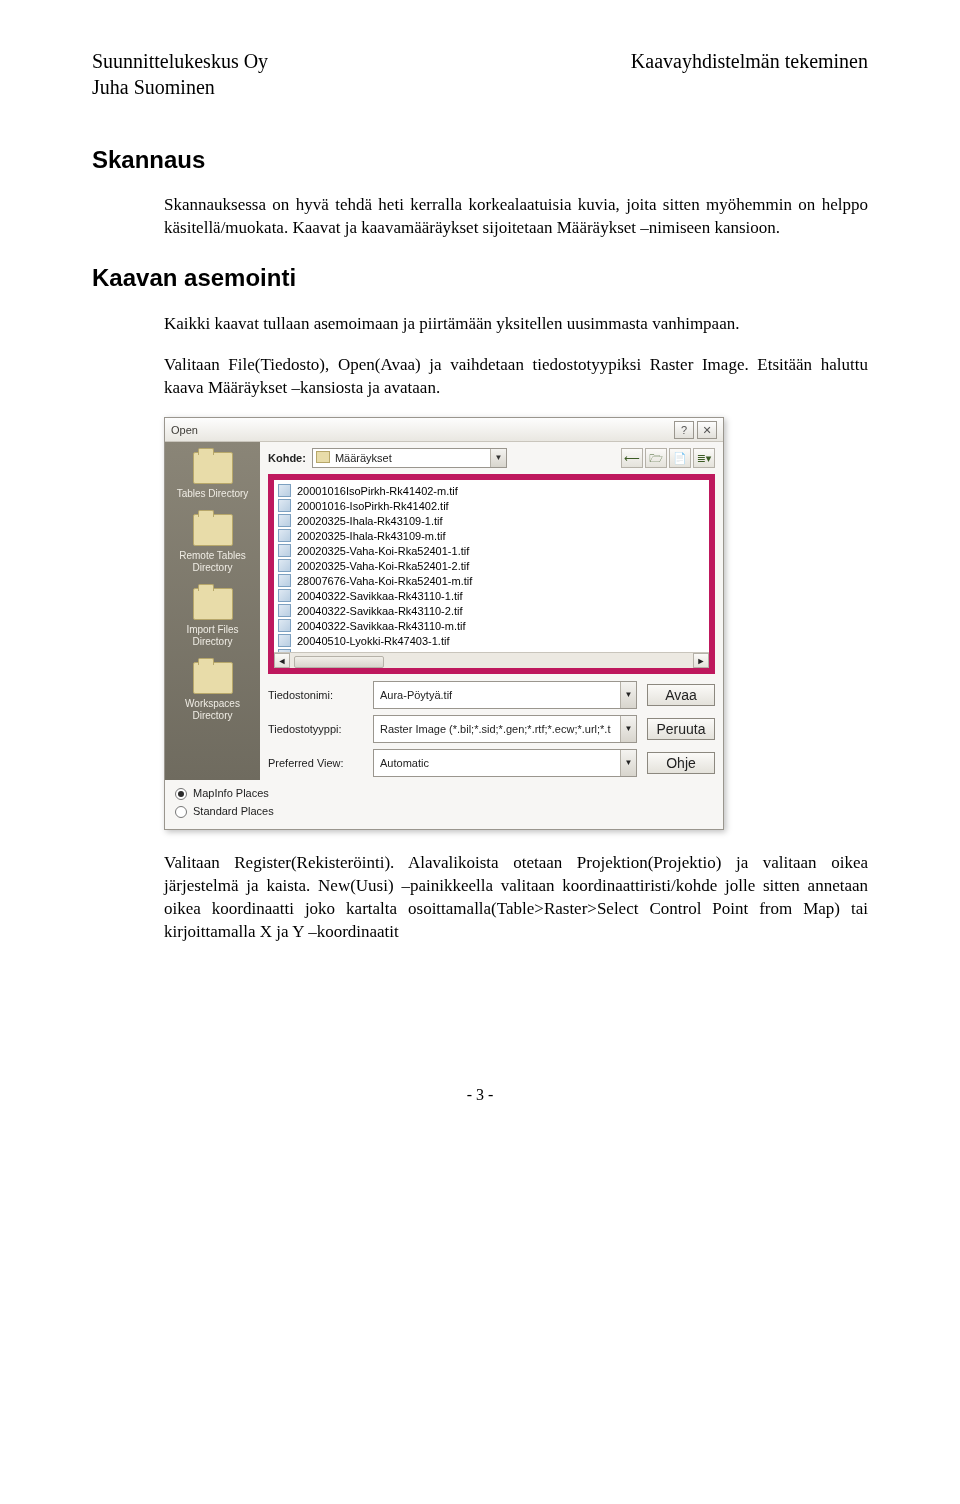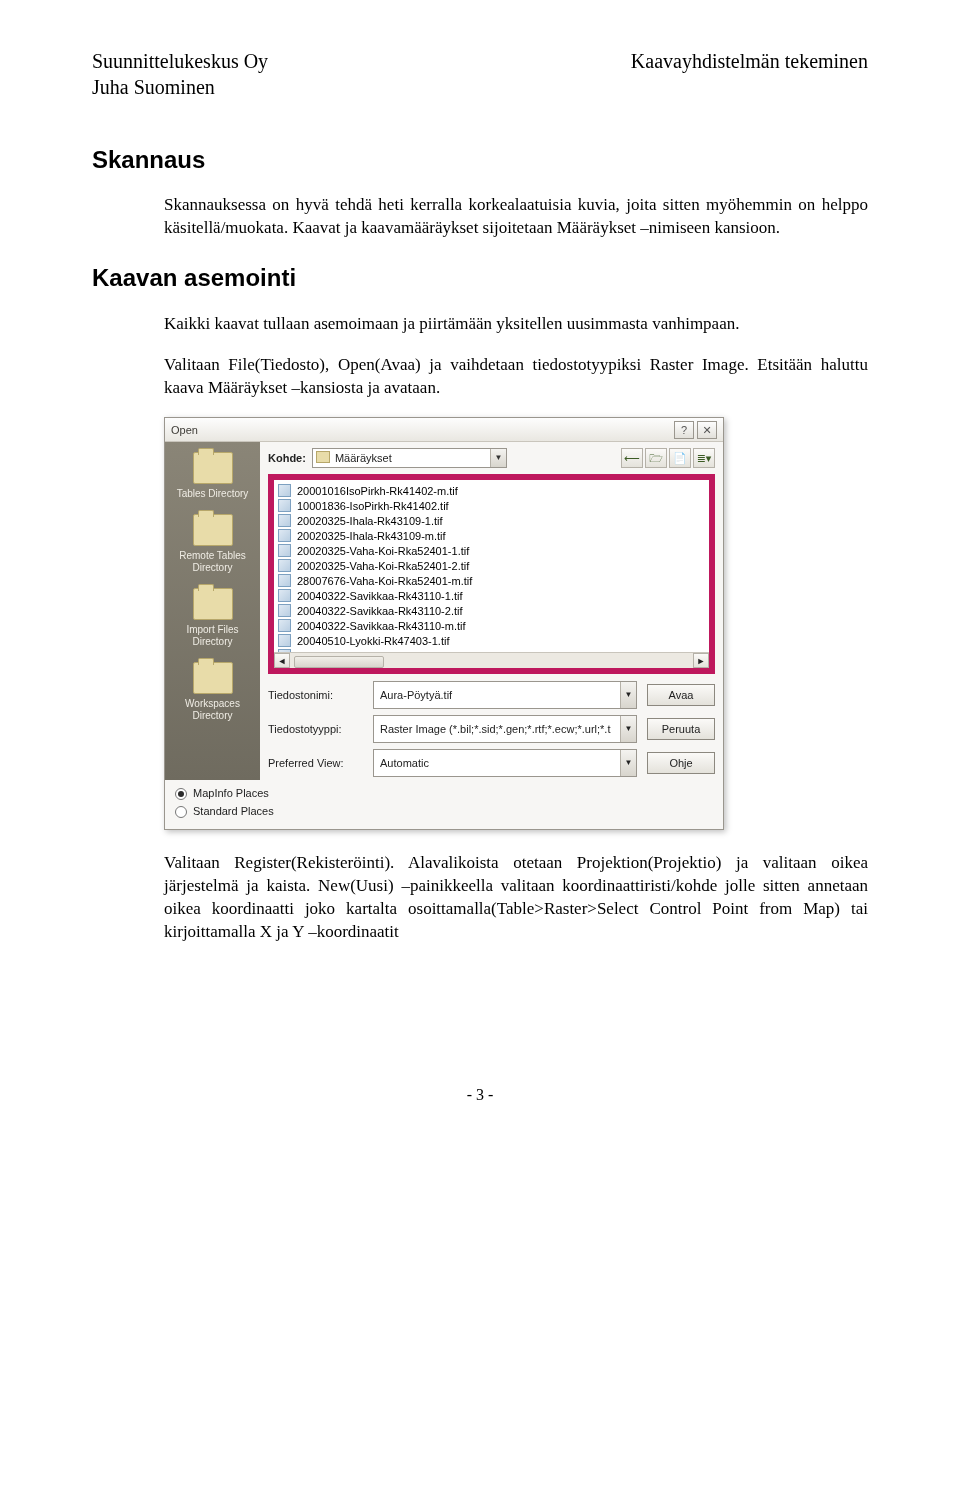--- a/index.html
+++ b/index.html
@@ -154,21 +154,21 @@
     position: absolute; right: 0; top: 0; width: 16px; height: 100%;
     background: linear-gradient(#f4f3f0,#d8d5cd);
     border-left: 1px solid #b5b1a8;
     display: flex; align-items: center; justify-content: center; font-size: 8px;
   }
   .btn {
     width: 68px; height: 22px;
     border: 1px solid #8c887f;
     background: linear-gradient(#fbfaf8,#e4e2db);
     display: flex; align-items: center; justify-content: center;
-    font-size: 11px;
+    font-size: 14px;
   }
   .radiogrp {
     padding: 6px 10px 10px 10px; display: flex; flex-direction: column; gap: 3px;
     font-size: 11px;
   }
   .radiogrp .r { display: flex; align-items: center; gap: 6px; }
   .radio {
     width: 12px; height: 12px; border: 1px solid #777; border-radius: 50%;
     display: inline-flex; align-items: center; justify-content: center;
     background: #fff;
@@ -255,21 +255,21 @@
               </div>
           </div>
         </div>
         <div class="filelist">
           <div class="frow">
               <span class="fico"></span>
               <span>20001016IsoPirkh-Rk41402-m.tif</span>
             </div>
           <div class="frow">
               <span class="fico"></span>
-              <span>10001836-IsoPirkh-Rk41402.tif</span>
+              <span>20001016-IsoPirkh-Rk41402.tif</span>
             </div>
           <div class="frow">
               <span class="fico"></span>
               <span>20020325-Ihala-Rk43109-1.tif</span>
             </div>
           <div class="frow">
               <span class="fico"></span>
               <span>20020325-Ihala-Rk43109-m.tif</span>
             </div>
           <div class="frow">

